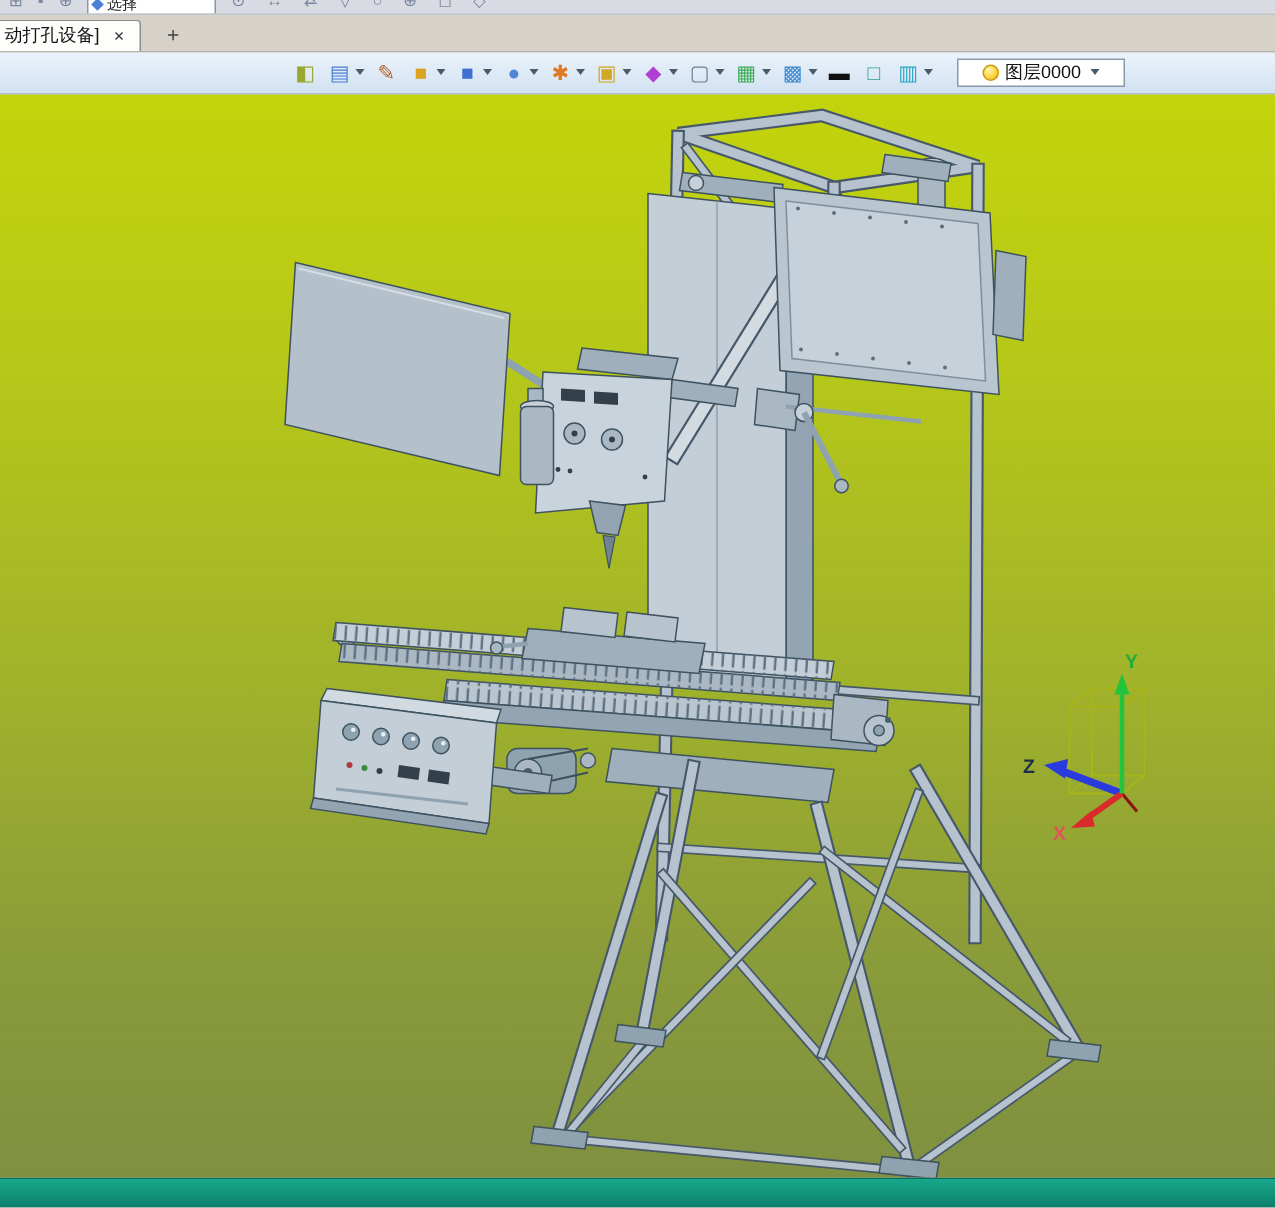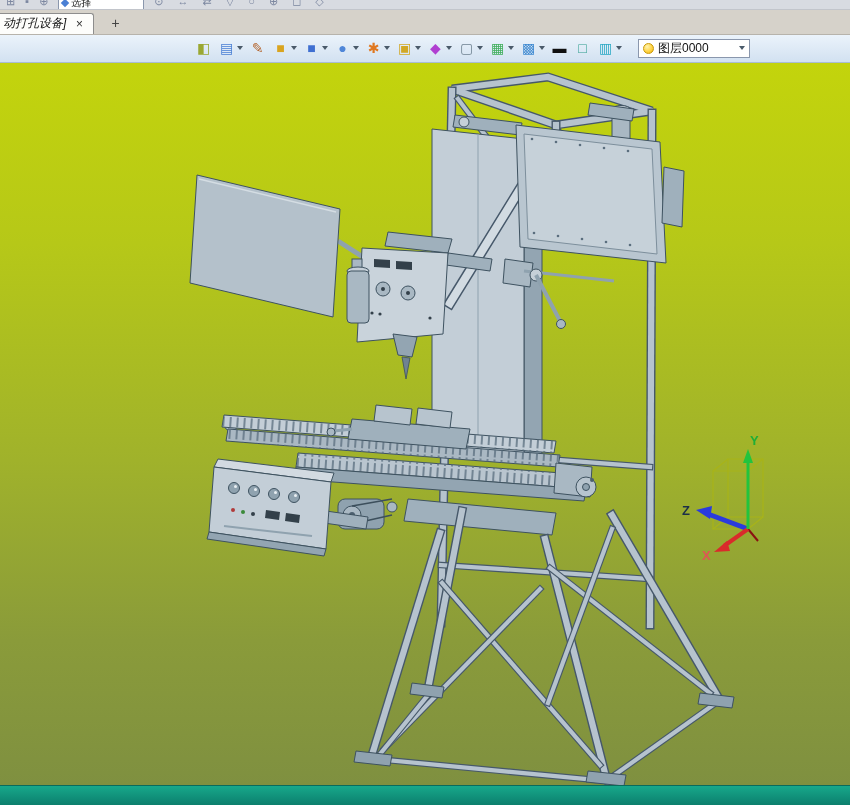--- a/index.html
+++ b/index.html
@@ -6,32 +6,32 @@
   body{width:850px;height:805px;overflow:hidden;font-family:"Liberation Sans",sans-serif;}
   .app{width:850px;height:805px;display:flex;flex-direction:column;}
 
   
   .top-strip{height:10px;background:#d8dbe1;border-bottom:1px solid #c2c5cb;display:flex;align-items:flex-start;gap:10px;padding:0 6px;box-sizing:border-box;overflow:hidden;}
   .ts-icon{font-size:11px;line-height:14px;color:#7c87a0;margin-top:-6px;}
   .ts-combo{width:86px;height:14px;margin-top:-4px;background:#fff;border:1px solid #8a97ad;font-size:10px;color:#222;display:flex;align-items:center;gap:3px;padding:0 3px;box-sizing:border-box;}
   .ts-combo .diamond{width:6px;height:6px;background:#4a7fd4;transform:rotate(45deg);}
 
   
-  .tab-bar{height:24px;background:#d6d2ca;border-bottom:1px solid #b7b3ab;display:flex;align-items:flex-end;overflow:hidden;font-style:italic;}
+  .tab-bar{height:24px;background:#d6d2ca;border-bottom:1px solid #b7b3ab;display:flex;align-items:flex-end;overflow:hidden;}
   .tab{margin-left:-14px;height:21px;background:#fdfdfb;border:1px solid #8d8d8d;border-bottom:none;border-radius:3px 3px 0 0;display:flex;align-items:center;padding:0 8px 0 16px;font-size:12px;color:#111;gap:7px;box-sizing:border-box;}
   .tab-close{font-size:12px;color:#333;width:12px;text-align:center;}
   .new-tab{width:18px;height:17px;margin-left:12px;margin-bottom:2px;text-align:center;font-size:14px;color:#444;line-height:16px;}
 
   
   .toolbar{height:28px;background:linear-gradient(#ebf3fb,#d2e1f1);border-bottom:1px solid #aabdd2;display:flex;align-items:center;box-sizing:border-box;}
   .icon-row{display:flex;align-items:center;margin-left:193px;gap:2px;}
   .tb-item{display:flex;align-items:center;padding:1px 2px;border-radius:2px;}
   .tb-glyph{font-size:14px;width:17px;text-align:center;line-height:17px;}
   .tb-caret{width:0;height:0;border-left:3.5px solid transparent;border-right:3.5px solid transparent;border-top:4px solid #4a5a6a;margin-left:2px;}
-  .layer-combo{margin-left:14px;width:112px;height:19px;background:#fff;border:1px solid #8a97ad;display:flex;align-items:center;font-size:12px;color:#111;gap:4px;padding:0 4px;box-sizing:border-box;}
+  .layer-combo{margin-left:14px;width:112px;height:19px;background:#fff;border:1px solid #8a97ad;display:flex;align-items:center;font-size:12px;color:#111;gap:4px;padding:0 16px;box-sizing:border-box;}
   .bulb{width:9px;height:9px;border-radius:50%;background:radial-gradient(circle at 35% 30%,#fff4b0,#ffd23e 60%,#e8a80a);border:1px solid #c99a08;}
   .combo-caret{margin-left:auto;width:0;height:0;border-left:3.5px solid transparent;border-right:3.5px solid transparent;border-top:4px solid #4a5a6a;}
 
   
   .viewport{position:relative;height:724px;overflow:hidden;
     background:linear-gradient(180deg,#c3d40c 0%,#b6c818 25%,#a0b22b 55%,#8a9b3a 80%,#7f9040 100%);}
   .viewport svg{display:block;}
 
   
   .bo{stroke:#46586a;stroke-width:9;fill:none;stroke-linecap:square;}

